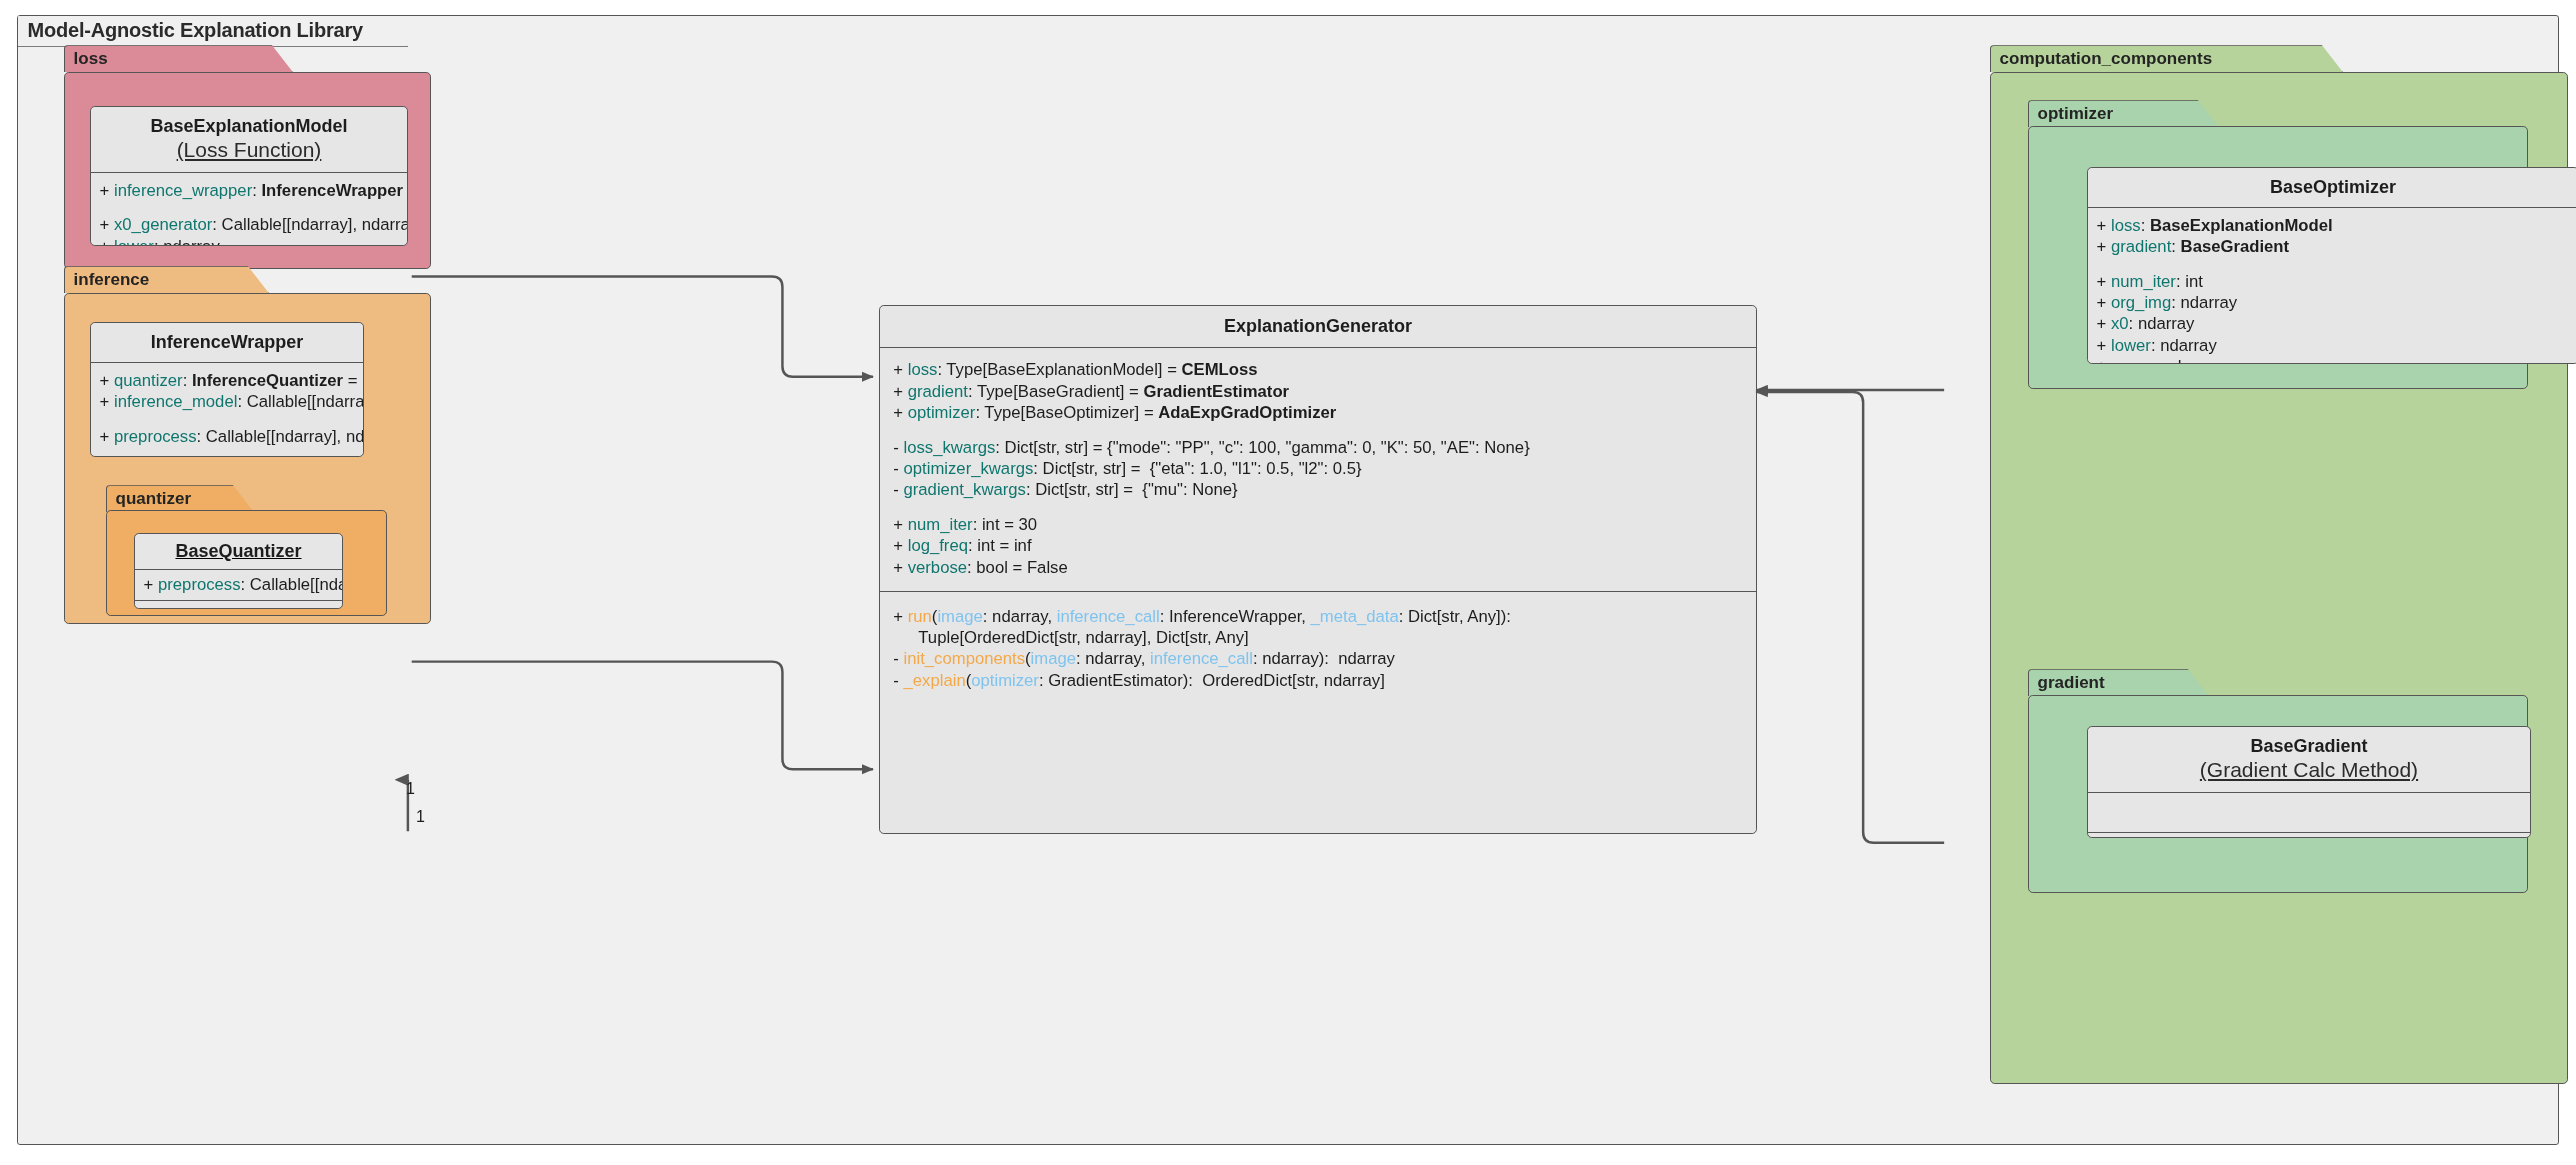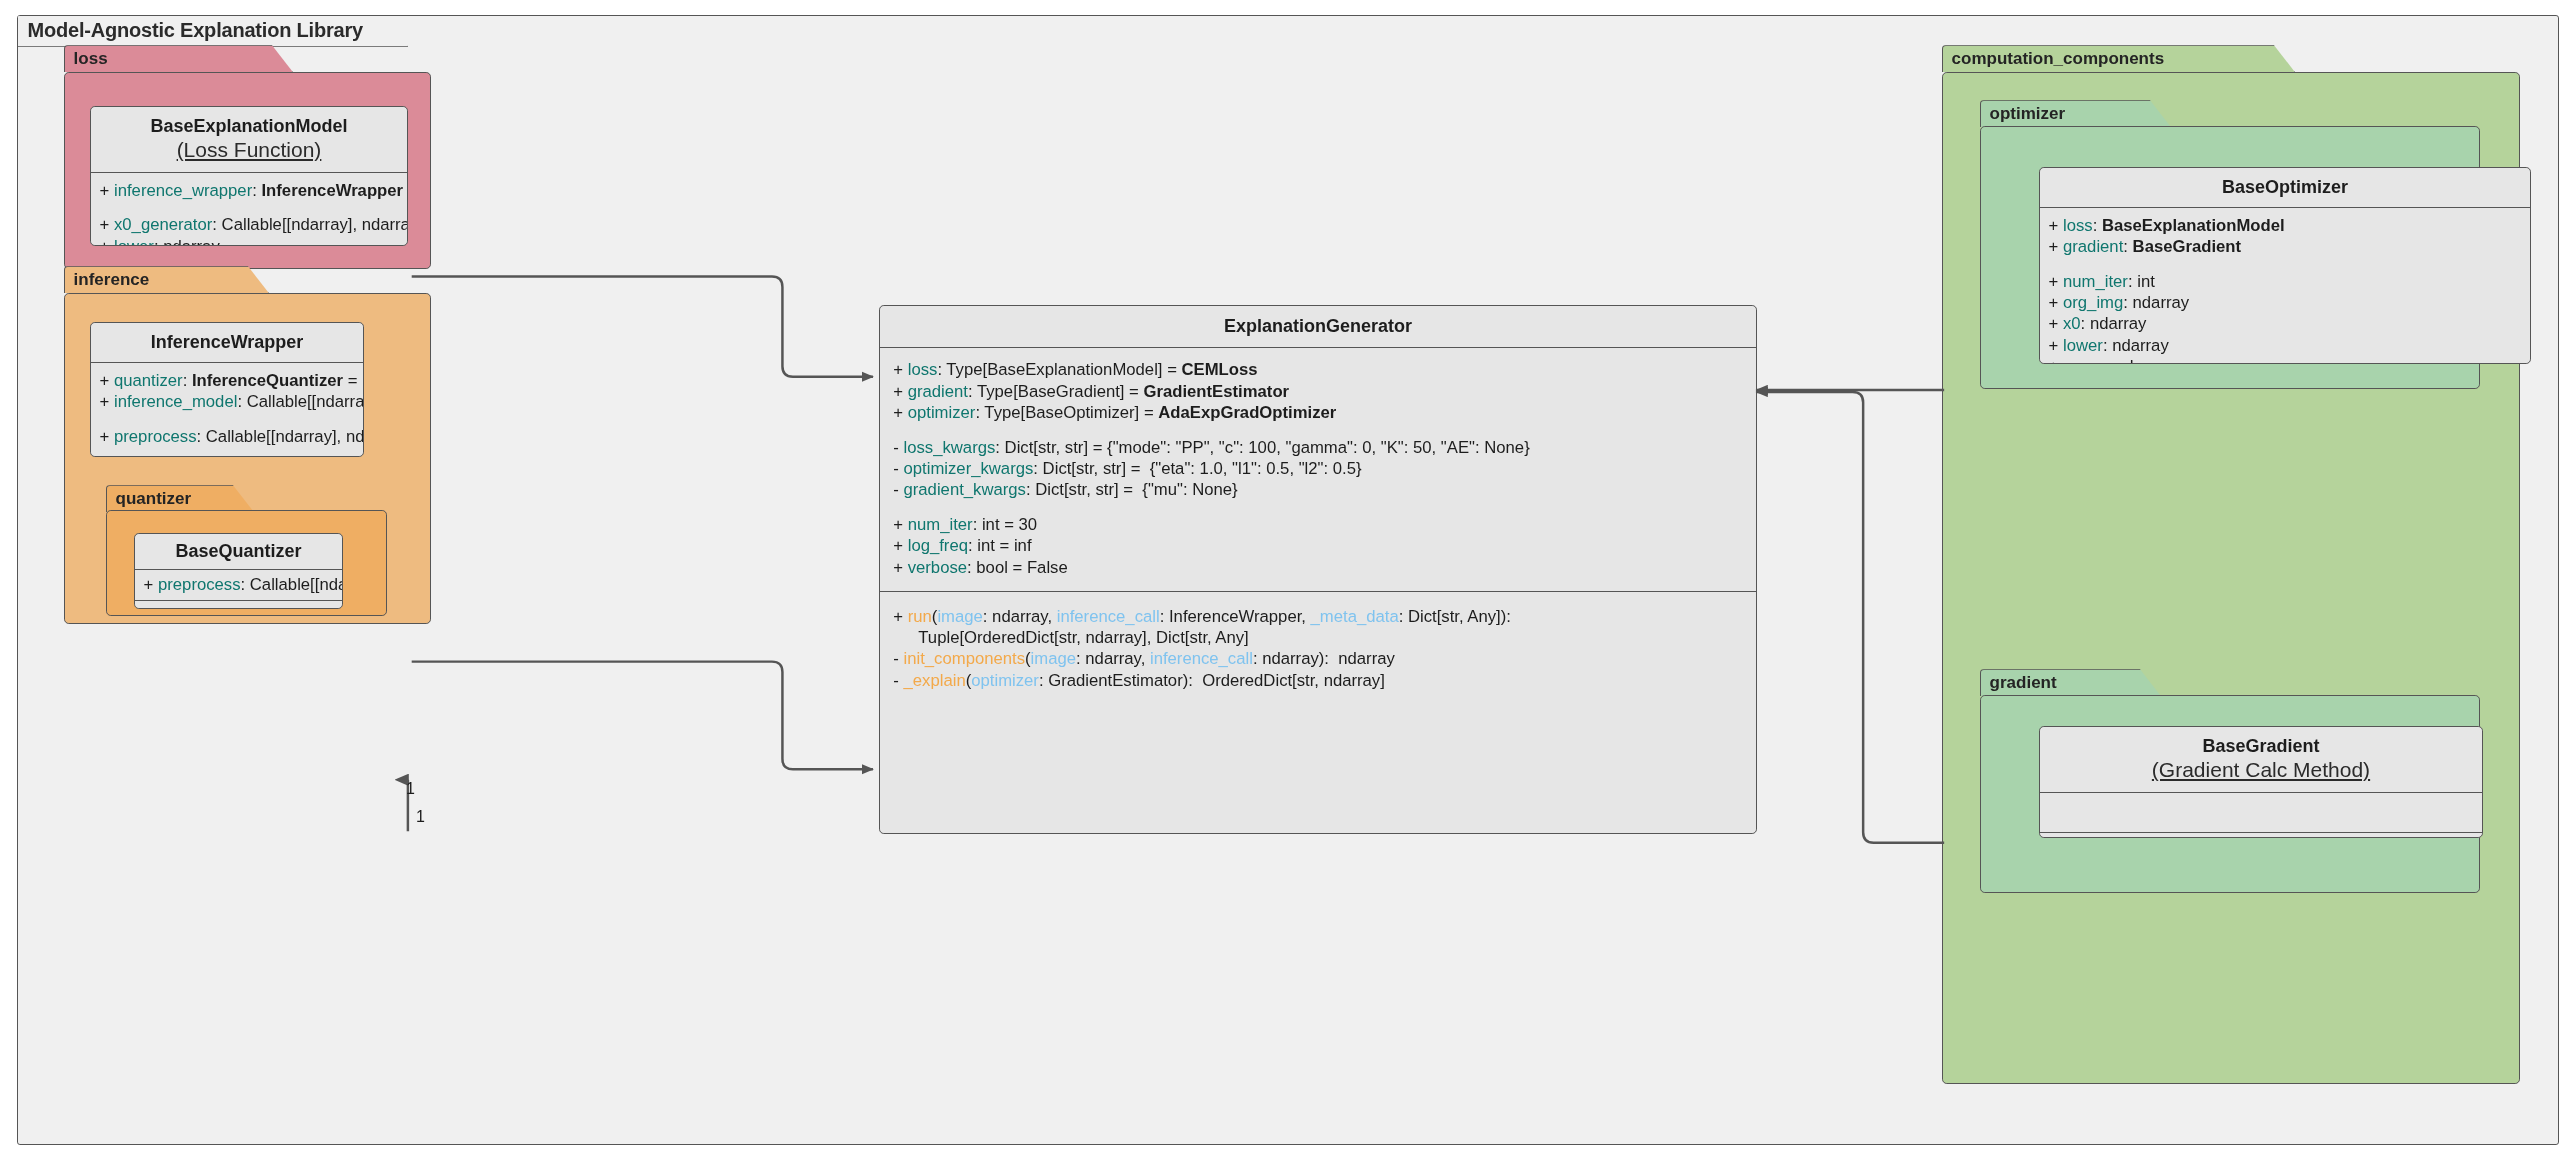--- a/index.html
+++ b/index.html
@@ -155,21 +155,21 @@
         <div class="mem pad-top">+ <span class="ident">preprocess</span>: Callable[[ndarray], ndarray]</div>
       </div>
 
     </div>
 
     <div class="package pkg-quantizer" style="left:42px; top:219px; width:281px; height:131px;">
       <div class="pkg-tab" style="width:148px;">quantizer</div>
       <div class="pkg-body" style="top:25px; height:106px;"></div>
 
       <div class="uml-class" style="left:28px; top:48px; width:209px; height:76px;">
-        <div class="cls-header" style="padding:5.7px 5.7px 6.7px 5.7px;">
+        <div class="cls-header" style="padding:5.7px 5.7px 6.7px 5.7px;text-decoration:underline;">
           <div class="cls-name">BaseQuantizer</div>
         </div>
         <div class="cls-section" style="padding:3.8px 8.6px 4.8px 8.6px;">
           <div class="mem">+ <span class="ident">preprocess</span>: Callable[[ndarray], ndarray]</div>
         </div>
         <div class="cls-section" style="padding:3.8px 8.6px 4.8px 8.6px;">
           <div class="mem">+ <span class="meth abstract">__call__</span>(<span class="param">annotation</span>: ndarray): ndarray</div>
         </div>
       </div>
     </div>
@@ -190,21 +190,21 @@
       <div class="mem">+ <span class="ident">log_freq</span>: int = inf</div>
       <div class="mem">+ <span class="ident">verbose</span>: bool = False</div>
     </div>
     <div class="cls-section" style="padding:13.3px 13.3px 15.2px 13.3px;">
       <div class="mem">+ <span class="meth">run</span>(<span class="param">image</span>: ndarray, <span class="param">inference_call</span>: InferenceWrapper, <span class="param">_meta_data</span>: Dict[str, Any]):<span class="cont">Tuple[OrderedDict[str, ndarray], Dict[str, Any]</span></div>
       <div class="mem">- <span class="meth">init_components</span>(<span class="param">image</span>: ndarray, <span class="param">inference_call</span>: ndarray):  ndarray</div>
       <div class="mem">- <span class="meth">_explain</span>(<span class="param">optimizer</span>: GradientEstimator):  OrderedDict[str, ndarray]</div>
     </div>
   </div>
 
-  <div class="package pkg-compcomp" style="left:1924px; top:29px; width:578px; height:1039px;">
+  <div class="package pkg-compcomp" style="left:1972px; top:29px; width:578px; height:1039px;">
     <div class="pkg-tab" style="width:353px;">computation_components</div>
     <div class="pkg-body" style="top:27px; height:1012px;"></div>
 
     <div class="package pkg-optimizer" style="left:38px; top:55px; width:500px; height:289px;">
       <div class="pkg-tab" style="width:191px;">optimizer</div>
       <div class="pkg-body" style="top:26px; height:263px;"></div>
 
       <div class="uml-class" style="left:59px; top:67px; width:492px; height:197px;">
         <div class="cls-header">
           <div class="cls-name">BaseOptimizer</div>

